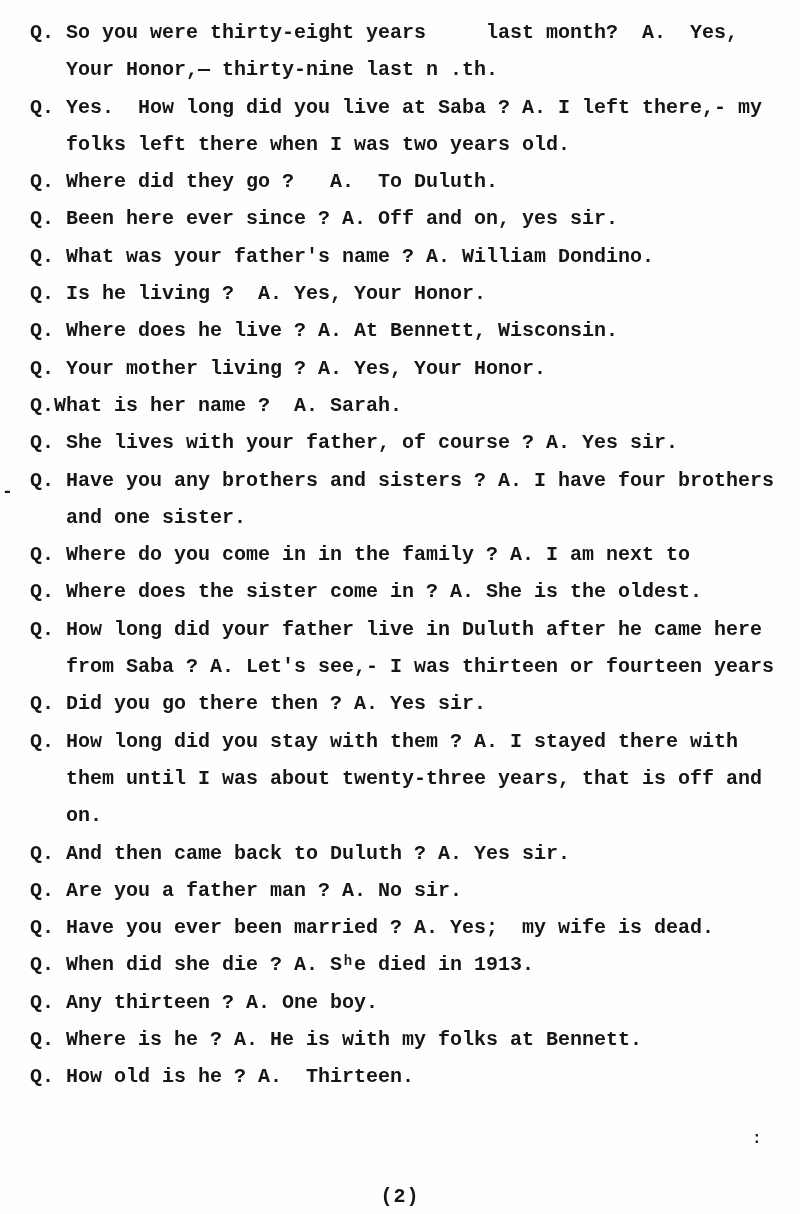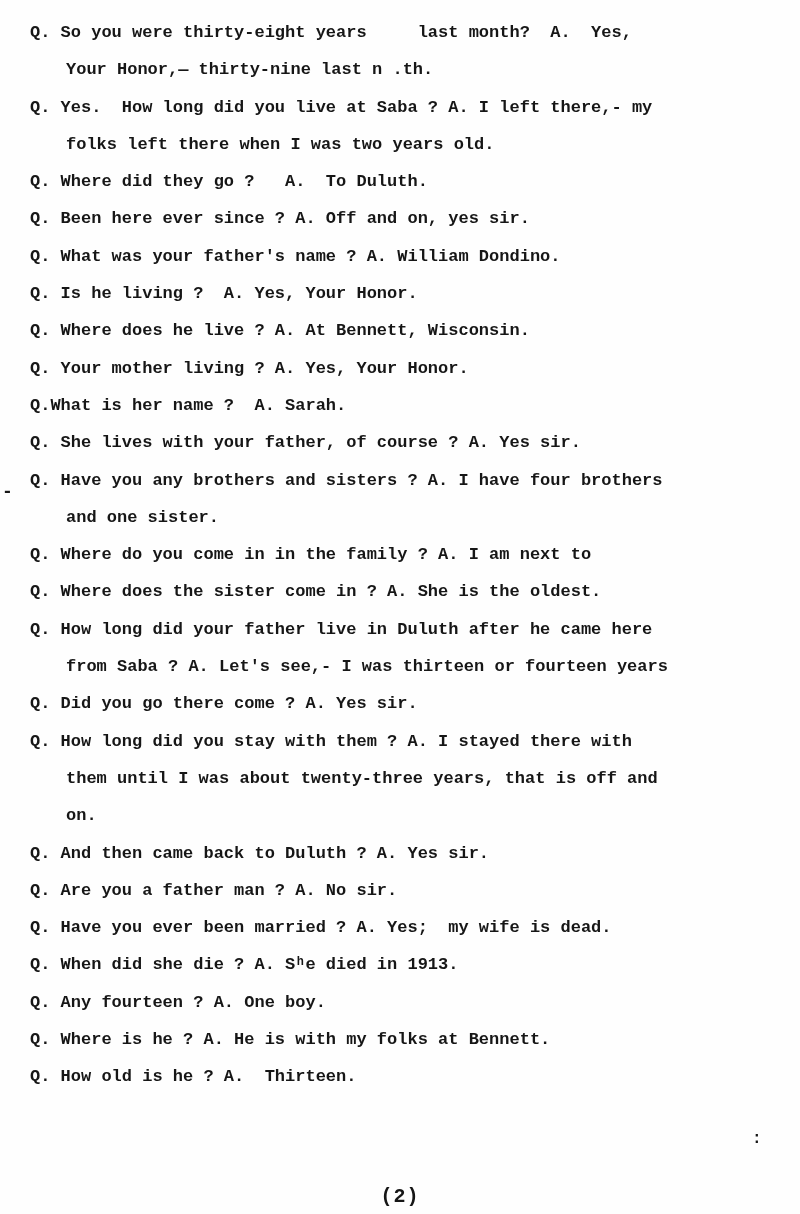--- a/index.html
+++ b/index.html
@@ -14,21 +14,21 @@
     background: #fefefe;
     overflow: hidden;
     font-family: "Liberation Mono", "DejaVu Sans Mono", monospace;
     font-weight: 700;
     color: #161616;
     box-sizing: border-box;
     padding: 14px 0 0 30px;
   }
   .line {
     white-space: pre;
-    font-size: 17px;
+    font-size: 20px;
     line-height: 37.3px;
     height: 37.3px;
     letter-spacing: 0;
   }
   .line.cont {
     padding-left: 36px;
   }
   .pagenum {
     position: absolute;
     left: 0;
@@ -67,28 +67,28 @@
       <div class="line">Q. Where does he live ? A. At Bennett, Wisconsin.</div>
       <div class="line">Q. Your mother living ? A. Yes, Your Honor.</div>
       <div class="line">Q.What is her name ?  A. Sarah.</div>
       <div class="line">Q. She lives with your father, of course ? A. Yes sir.</div>
       <div class="line">Q. Have you any brothers and sisters ? A. I have four brothers</div>
       <div class="line cont">and one sister.</div>
       <div class="line">Q. Where do you come in in the family ? A. I am next to</div>
       <div class="line">Q. Where does the sister come in ? A. She is the oldest.</div>
       <div class="line">Q. How long did your father live in Duluth after he came here</div>
       <div class="line cont">from Saba ? A. Let's see,- I was thirteen or fourteen years</div>
-      <div class="line">Q. Did you go there come ? A. Yes sir.</div>
+      <div class="line">Q. Did you go there then ? A. Yes sir.</div>
       <div class="line">Q. How long did you stay with them ? A. I stayed there with</div>
       <div class="line cont">them until I was about twenty-three years, that is off and</div>
       <div class="line cont">on.</div>
       <div class="line">Q. And then came back to Duluth ? A. Yes sir.</div>
       <div class="line">Q. Are you a father man ? A. No sir.</div>
       <div class="line">Q. Have you ever been married ? A. Yes;  my wife is dead.</div>
       <div class="line">Q. When did she die ? A. Sʰe died in 1913.</div>
-      <div class="line">Q. Any fourteen ? A. One boy.</div>
+      <div class="line">Q. Any thirteen ? A. One boy.</div>
       <div class="line">Q. Where is he ? A. He is with my folks at Bennett.</div>
       <div class="line">Q. How old is he ? A.  Thirteen.</div>
     </div>
   <div class="margin-mark">-</div>
   <div class="speck-mark">:</div>
   <div class="pagenum">(2)</div>
 </div>
 
 </body></html>

